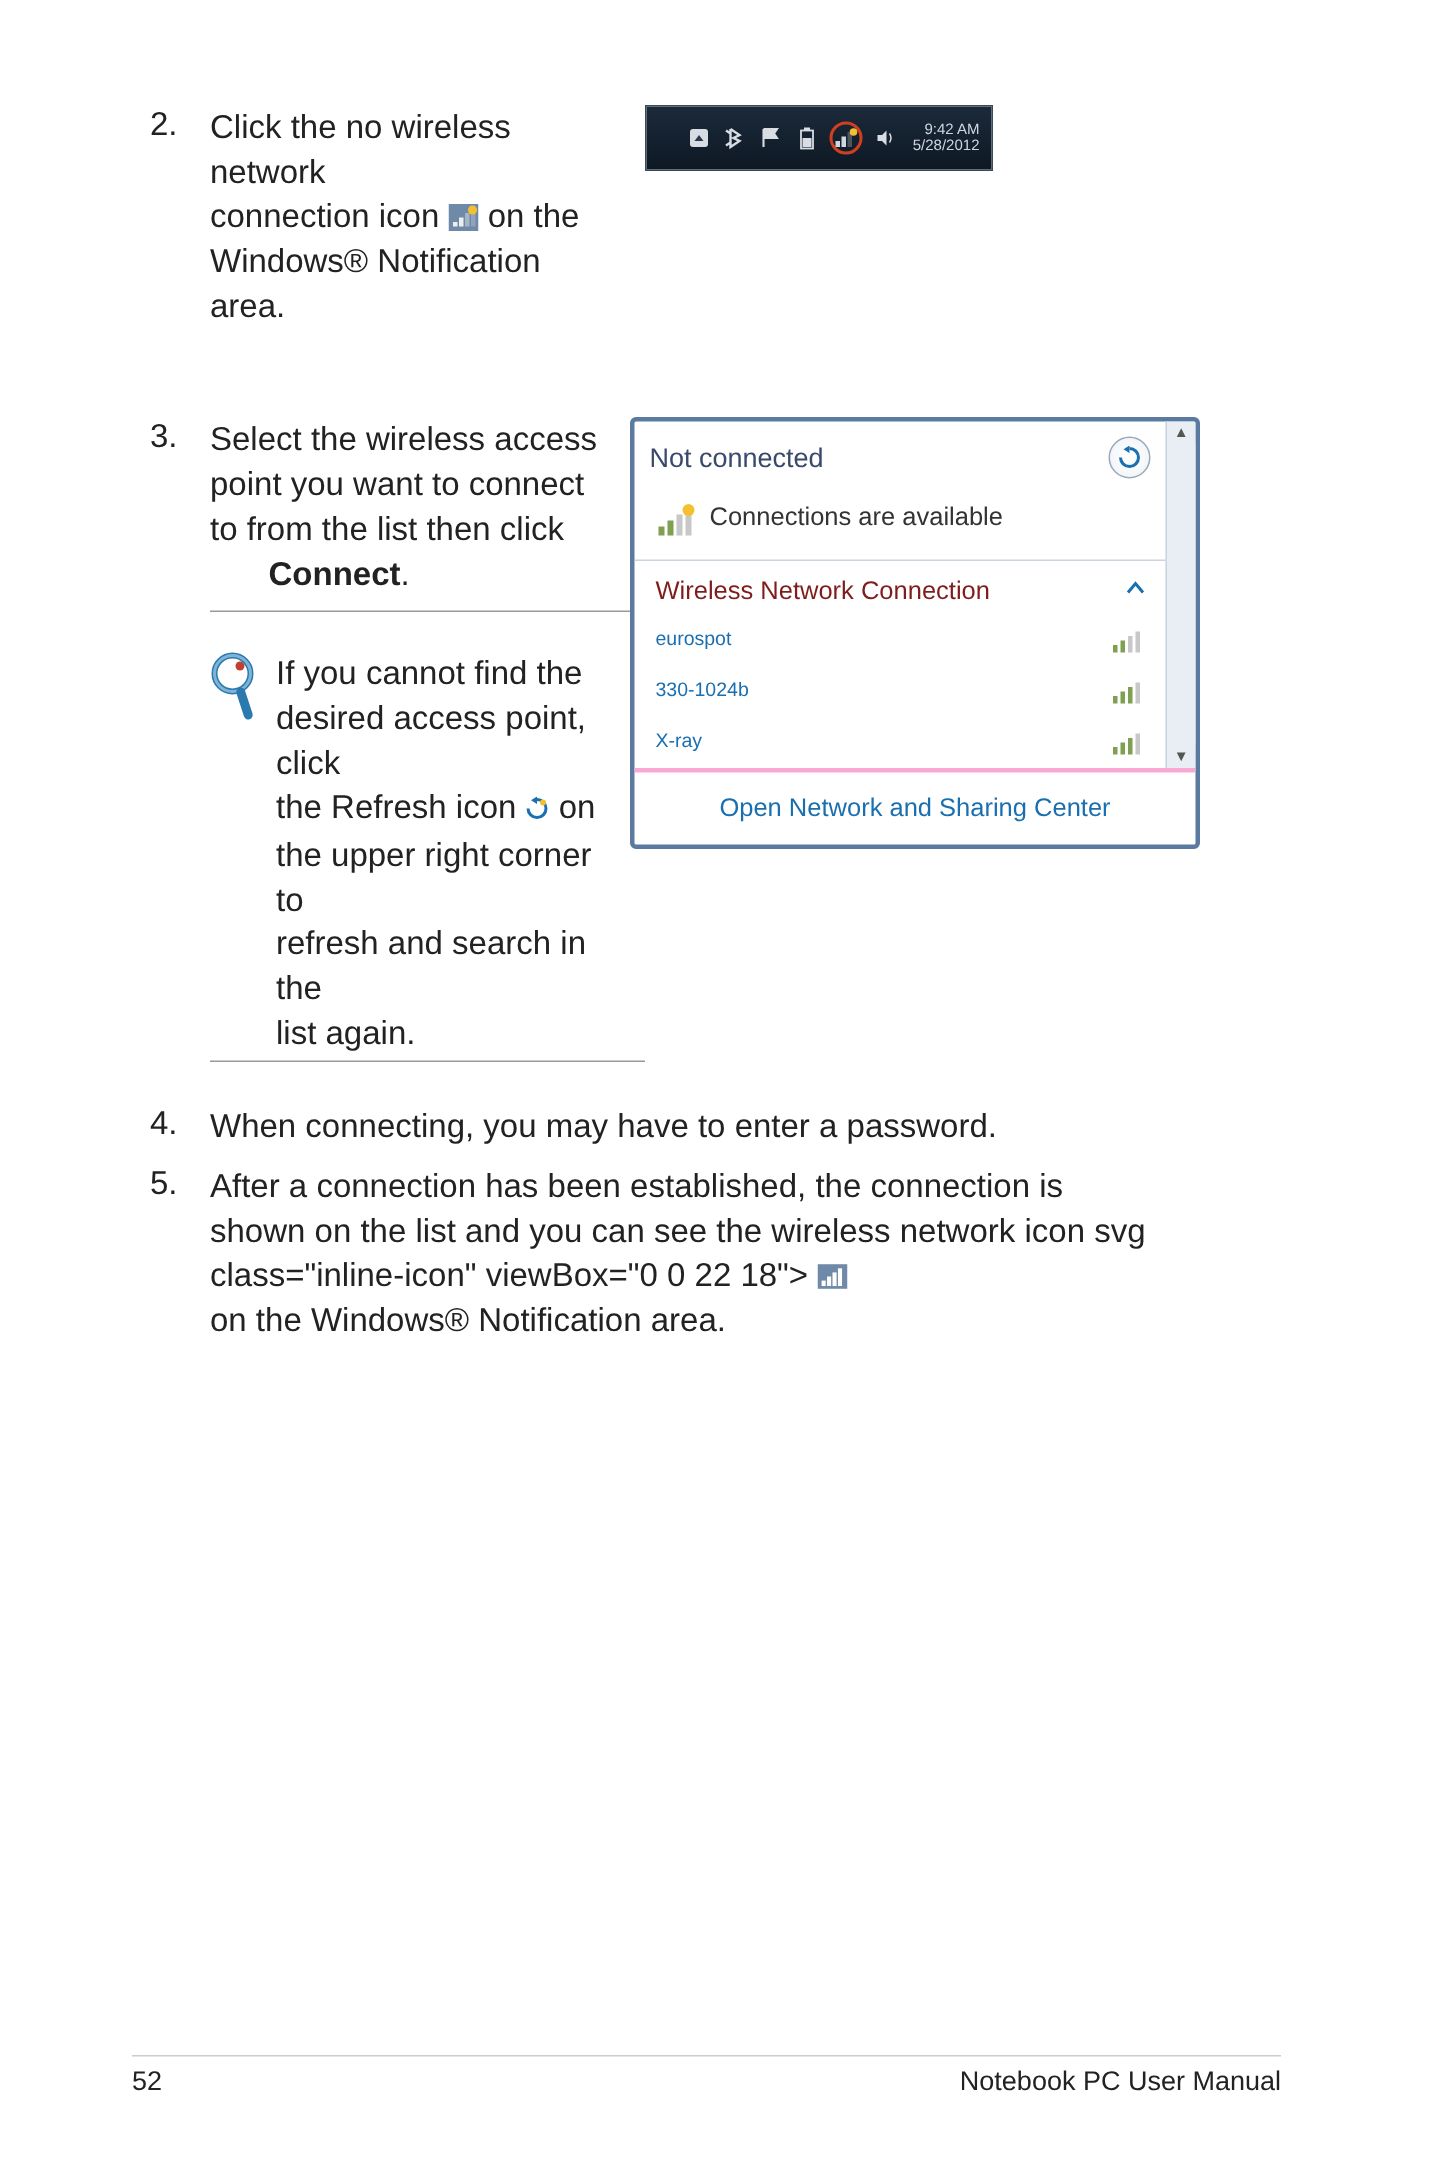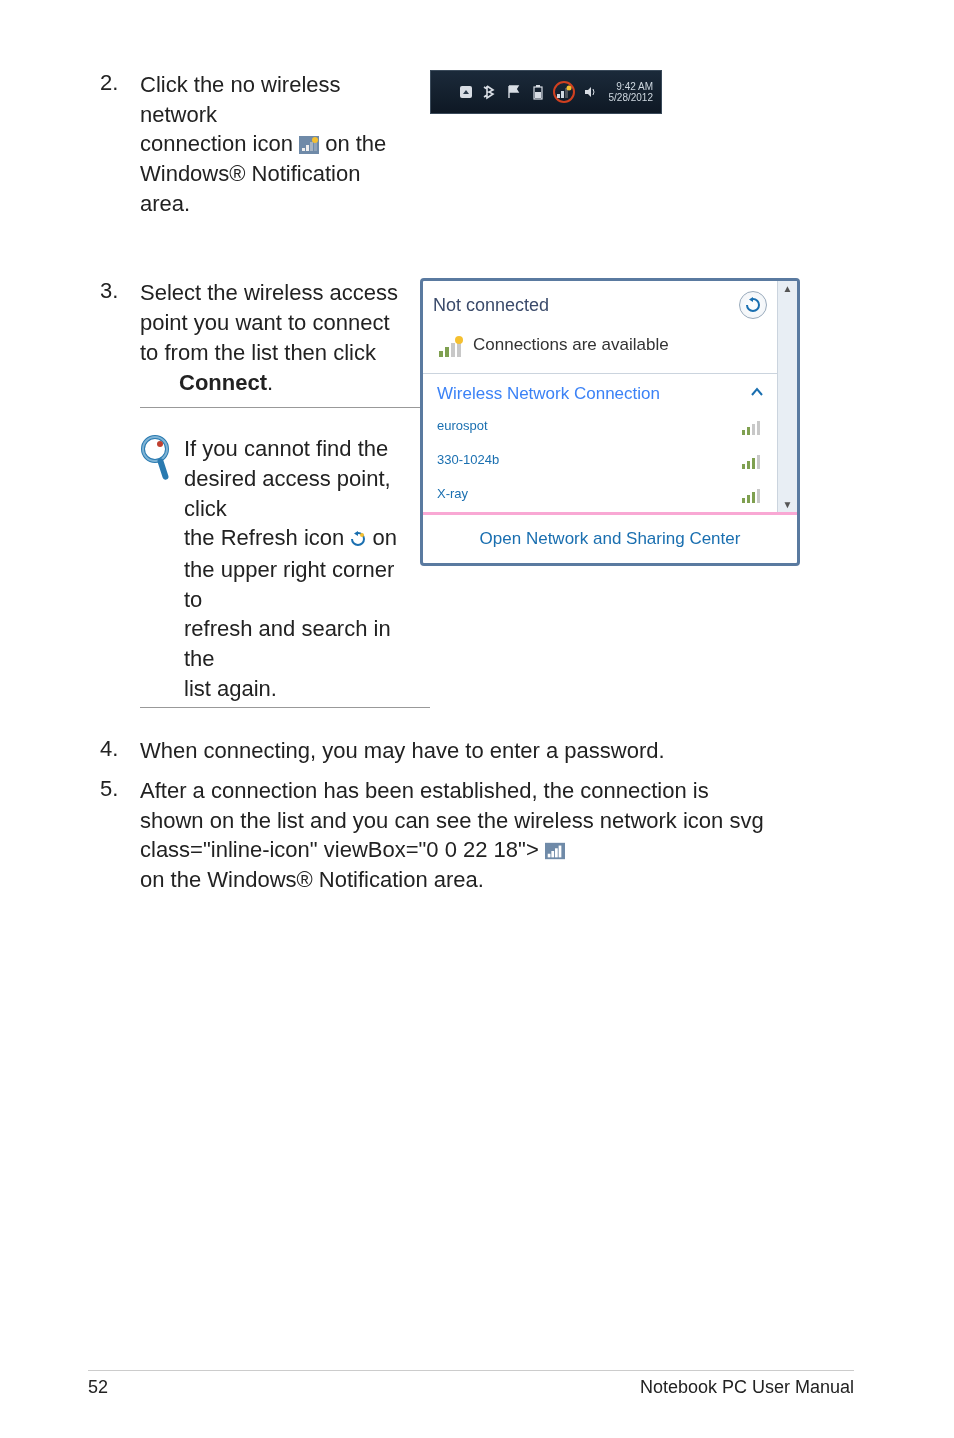--- a/index.html
+++ b/index.html
@@ -69,21 +69,21 @@
   .popup-row { display:flex; align-items:center; padding: 10px 10px; }
   .popup-row.header { justify-content:space-between; }
   .not-connected { color:#3a4a6a; font-size:18px; }
   .refresh-badge {
     width:28px; height:28px; border:1px solid #9ab; border-radius:50%;
     display:flex; align-items:center; justify-content:center;
     background: radial-gradient(#fff,#eef2f6);
   }
   .conn-avail { display:flex; align-items:flex-start; gap:8px; padding: 6px 14px 14px 14px; color:#333; font-size:17px;}
   .divider { height:1px; background:#cbd4de; margin:0; }
-  .wnc-head { display:flex; justify-content:space-between; padding:10px 14px 6px 14px; color:#3b82f6; font-size:17px;}
+  .wnc-head { display:flex; justify-content:space-between; padding:10px 14px 6px 14px; color:#7f1d1d; font-size:17px;}
   .wnc-head .chev { color:#1a6fb0; font-size:14px; }
   .net-row { display:flex; justify-content:space-between; align-items:flex-start; padding:8px 14px; color:#1a6fb0; font-size:13px; }
   .sig-icon { width:22px; height:18px; }
   .popup-footer { text-align:center; padding:14px; color:#1a6fb0; font-size:17px; border-top:3px solid #f9a8d4; }
   .step-row { display:flex; margin-bottom: 10px; }
   .footer {
     position:absolute; bottom:40px; left:88px; right:100px;
     display:flex; justify-content:space-between; font-size:18px;
     border-top:1px solid #ccc; padding-top:6px;
   }

